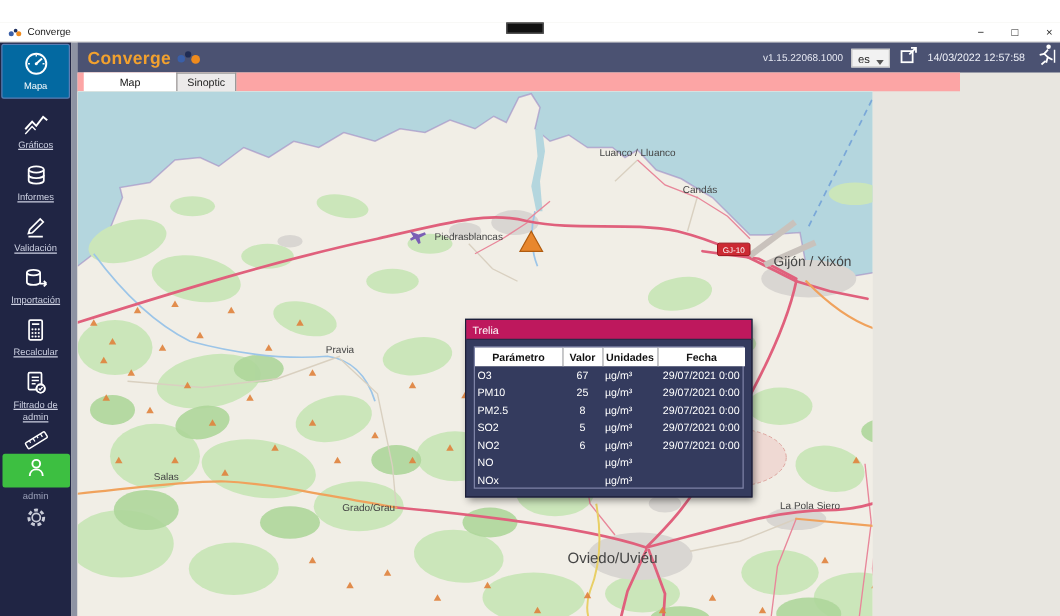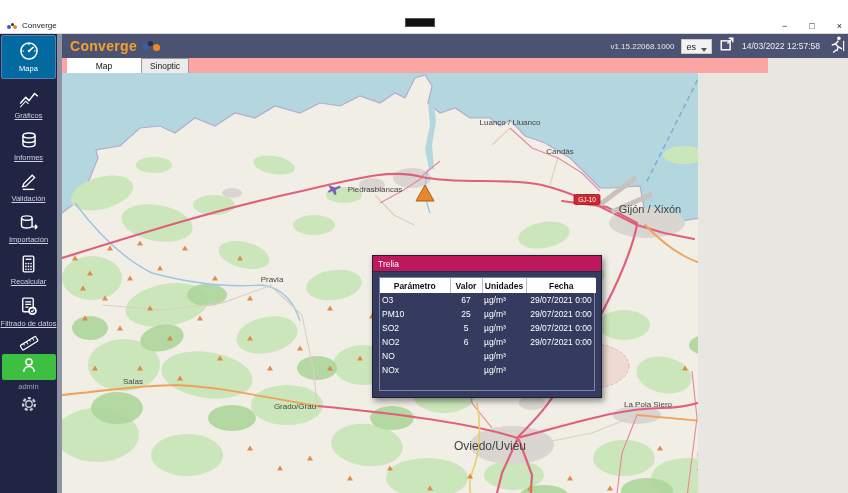--- a/index.html
+++ b/index.html
@@ -152,21 +152,21 @@
     <div class="side-item plain">
       <span>
           <svg width="21" height="22" viewBox="0 0 20 20" fill="none" stroke="#fff" stroke-width="1.3">
             <rect x="4.5" y="2.5" width="10" height="13" rx="1"></rect>
             <path d="M7 6 h5.5 M7 8.5 h5.5 M7 11 h3" stroke-width="1.1"></path>
             <circle cx="13.8" cy="14.6" r="3.2" fill="#202544"></circle>
             <circle cx="13.8" cy="14.6" r="3.2"></circle>
             <path d="M12.4 14.6 l1 1.1 1.9-2.2" stroke-width="1.1"></path>
           </svg>
         </span>
-      <span class="lbl">Filtrado de datos</span>
+      <span class="lbl">Filtrado de admin</span>
     </div>
     <div class="side-item plain" style="padding-top:5px">
       <span>
           <svg width="24" height="18" viewBox="0 0 24 18" fill="none" stroke="#fff" stroke-width="1.2">
             <g transform="rotate(-32 12 9)">
               <rect x="3" y="6.5" width="18" height="5.5" rx="1"></rect>
               <path d="M7 6.5 v2 M10.5 6.5 v3 M14 6.5 v2 M17.5 6.5 v3" stroke-width="1"></path>
             </g>
           </svg>
         </span>
@@ -466,20 +466,26 @@
                 <td class="t-unit">µg/m³</td>
                 <td class="t-date">29/07/2021 0:00</td>
               </tr>
               <tr>
                 <td class="t-param">PM10</td>
                 <td class="t-val">25</td>
                 <td class="t-unit">µg/m³</td>
                 <td class="t-date">29/07/2021 0:00</td>
               </tr>
               <tr>
+                <td class="t-param">PM2.5</td>
+                <td class="t-val">8</td>
+                <td class="t-unit">µg/m³</td>
+                <td class="t-date">29/07/2021 0:00</td>
+              </tr>
+              <tr>
                 <td class="t-param">SO2</td>
                 <td class="t-val">5</td>
                 <td class="t-unit">µg/m³</td>
                 <td class="t-date">29/07/2021 0:00</td>
               </tr>
               <tr>
                 <td class="t-param">NO2</td>
                 <td class="t-val">6</td>
                 <td class="t-unit">µg/m³</td>
                 <td class="t-date">29/07/2021 0:00</td>

